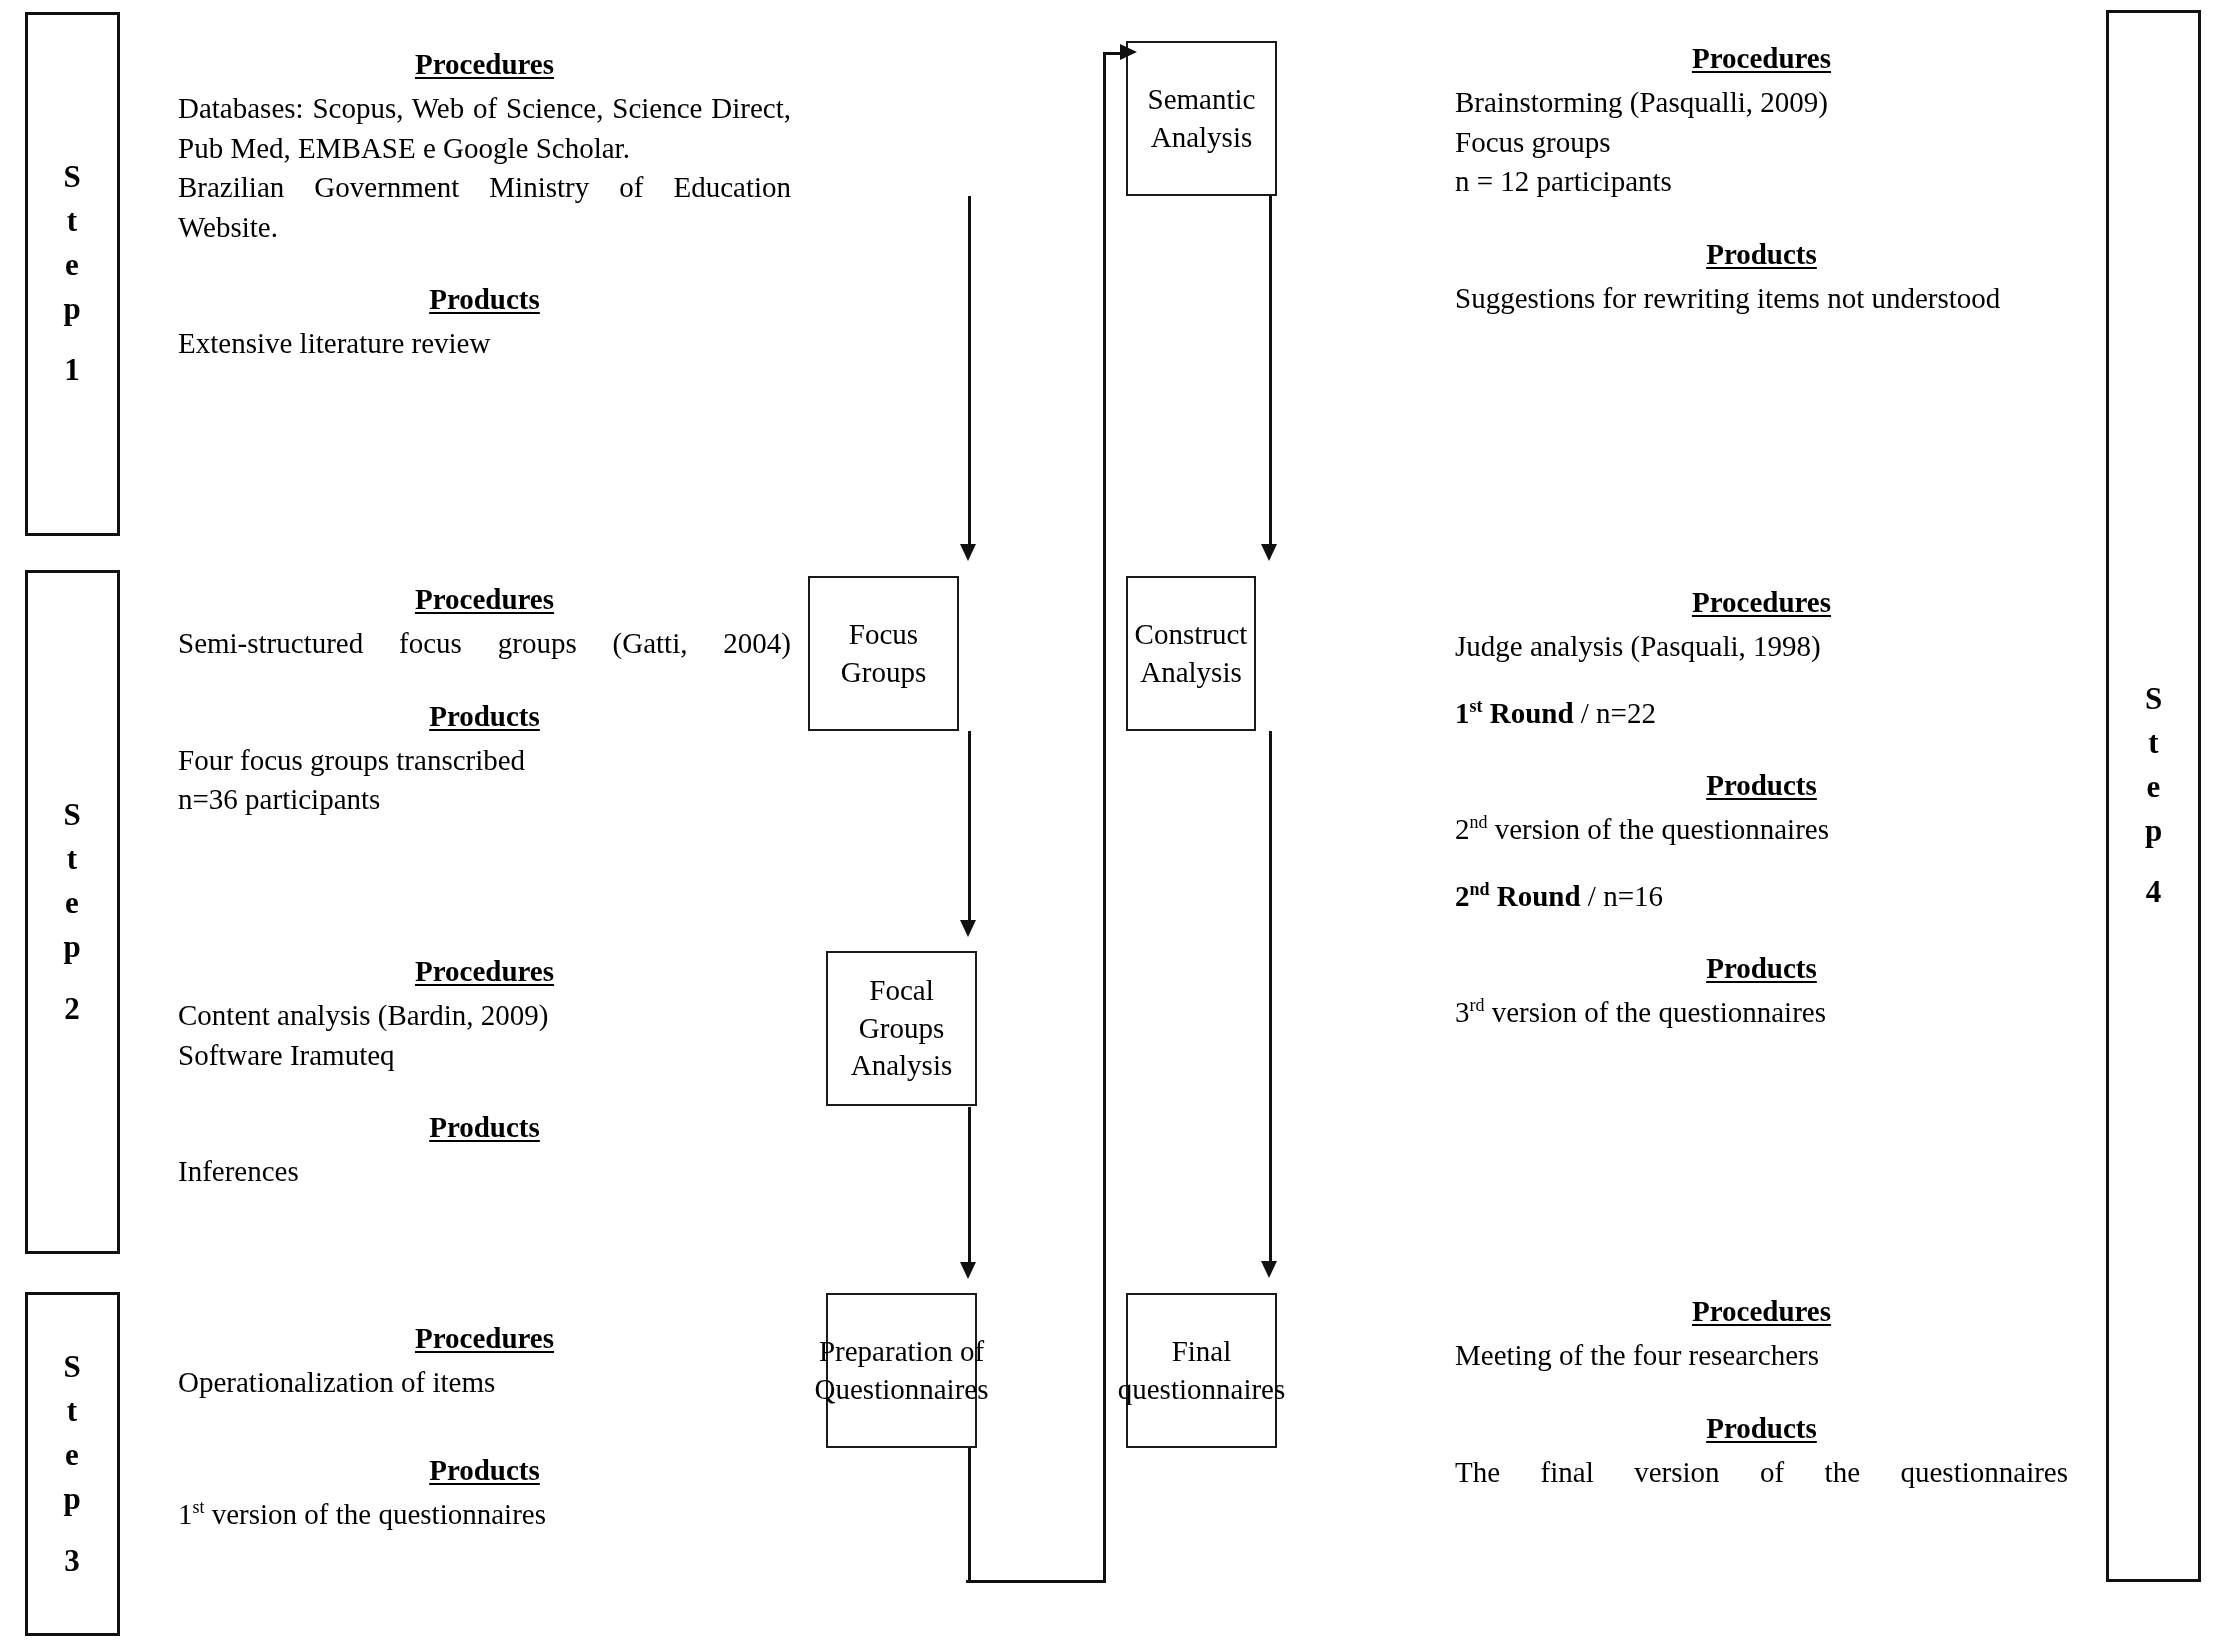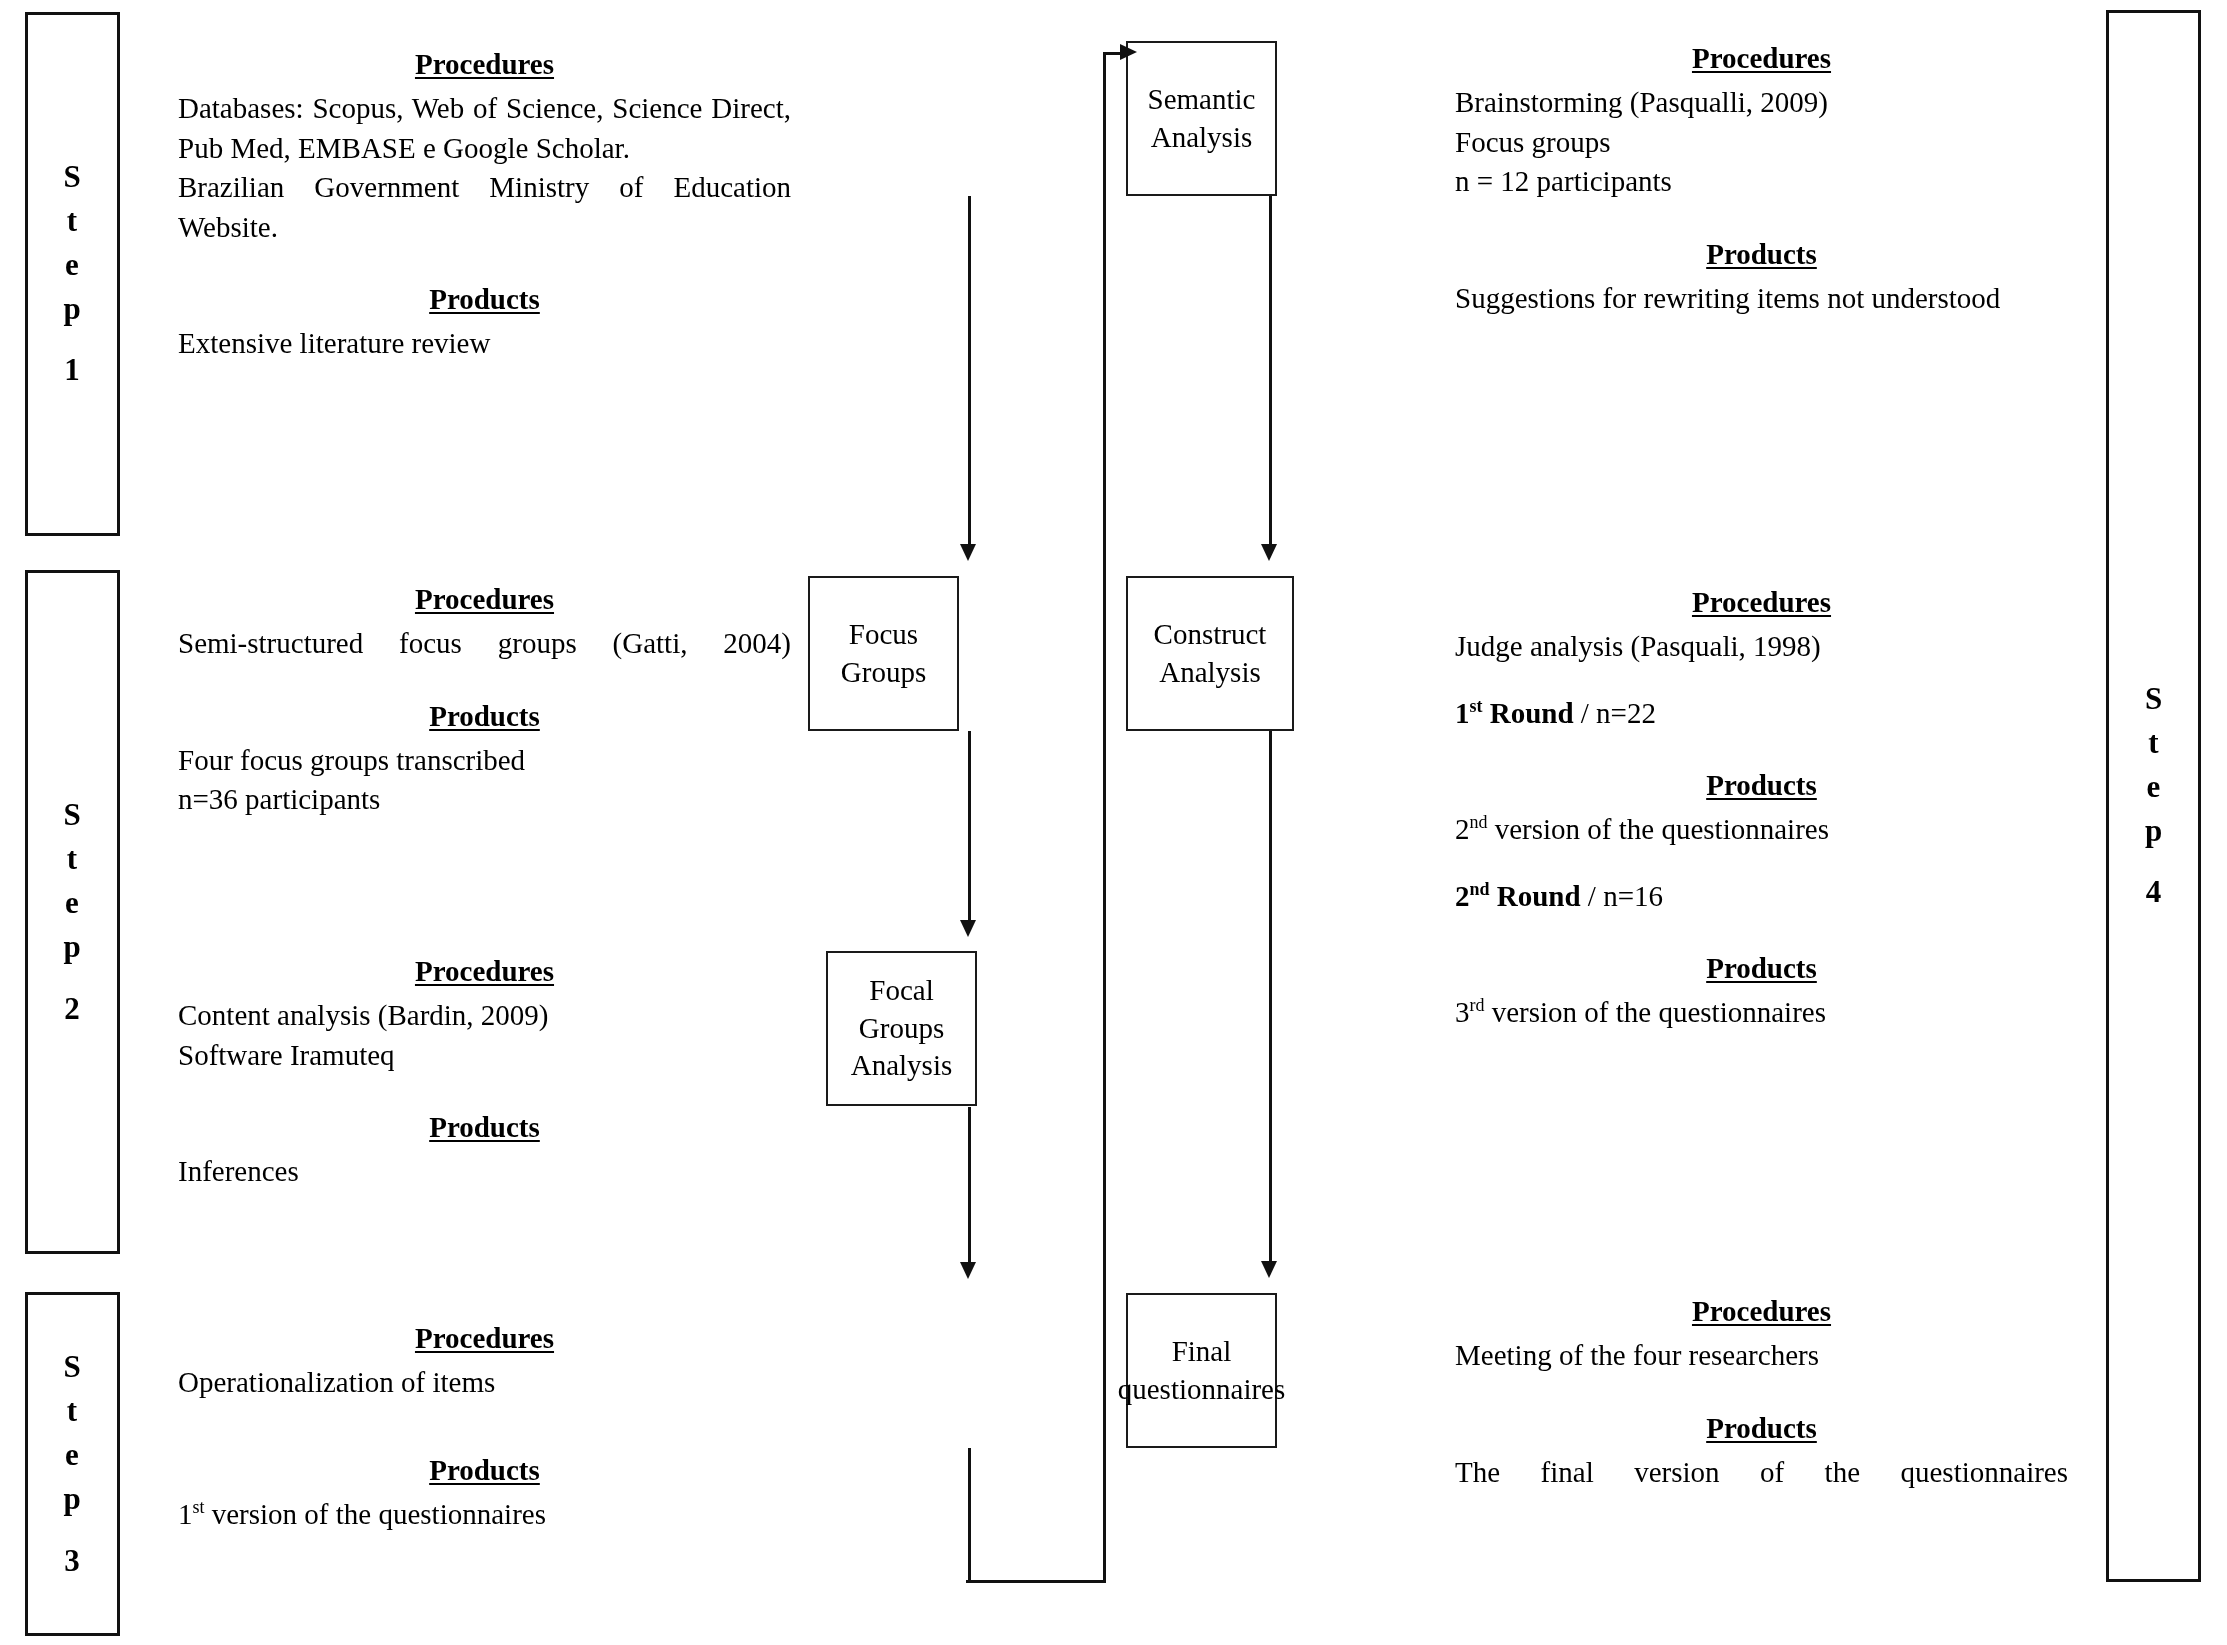--- a/index.html
+++ b/index.html
@@ -176,28 +176,31 @@
 
 
   <div class="node" style="left:1126px; top:41px; width:151px; height:155px;">
     <span>Semantic Analysis</span>
   </div>
 
   <div class="node" style="left:808px; top:576px; width:151px; height:155px;">
     <span>Focus Groups</span>
   </div>
 
-  <div class="node" style="left:1126px; top:576px; width:168px; height:155px;">
+  <div class="node" style="left:1126px; top:576px; width:130px; height:155px;">
     <span>Construct Analysis</span>
   </div>
 
   <div class="node" style="left:826px; top:951px; width:151px; height:155px;">
     <span>Focal Groups Analysis</span>
   </div>
 
+  <div class="node" style="left:826px; top:1293px; width:151px; height:155px;">
+    <span>Preparation of Questionnaires</span>
+  </div>
 
   <div class="node" style="left:1126px; top:1293px; width:151px; height:155px;">
     <span>Final questionnaires</span>
   </div>
 
   <div class="vline" style="left:968px; top:196px; height:354px;"></div>
   <div class="arrowhead" style="left:960px; top:544px;"></div>
 
   <div class="vline" style="left:968px; top:731px; height:197px;"></div>
   <div class="arrowhead" style="left:960px; top:920px;"></div>

